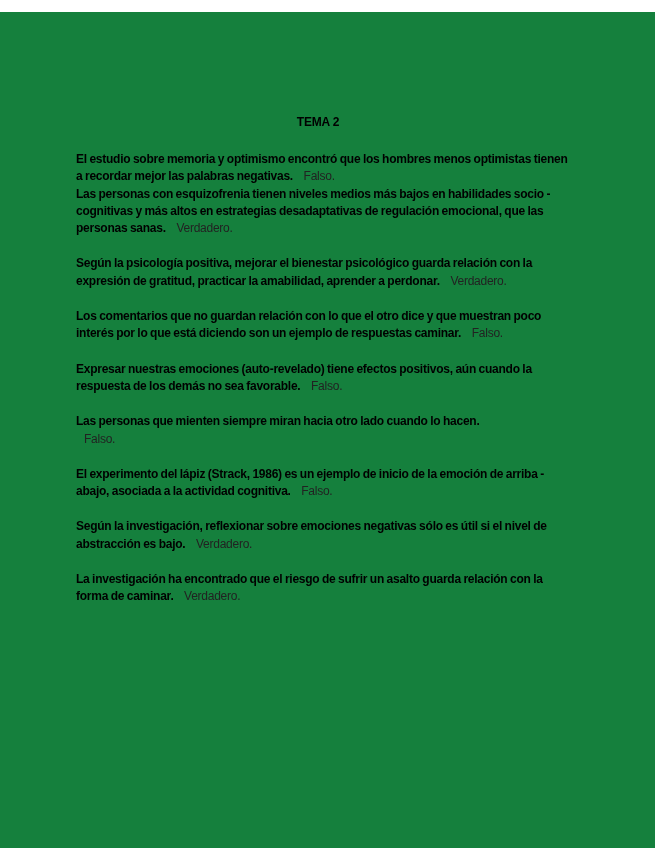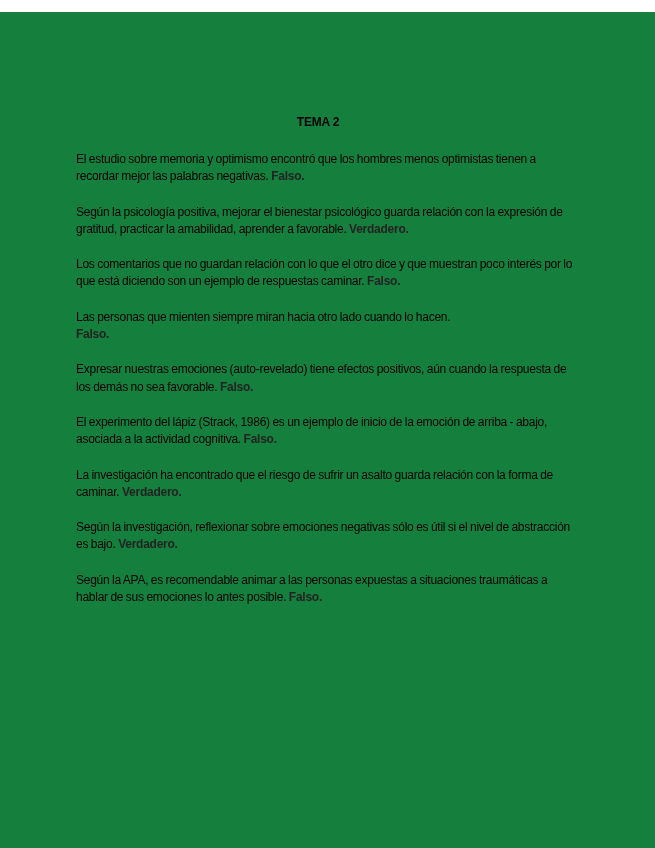--- a/index.html
+++ b/index.html
@@ -41,70 +41,71 @@
       width: 500px;
     }
     .item {
       margin: 0;
       font-size: 12px;
       line-height: 17.3px;
       letter-spacing: -0.25px;
       word-spacing: -0.5px;
     }
     .item .q {
-      font-weight: normal;
+      font-weight: bold;
     }
     .item .a {
-      font-weight: bold;
+      font-weight: normal;
       color: #222222;
+      margin-left: 8px;
     }
     .gap {
       margin-top: 18px;
     }
     .br-answer {
       display: block;
     }
   </style>
 </head>
 <body>
 
 <div class="page">
   <h1 class="title">TEMA 2</h1>
 
   <div class="content">
     <p class="item">
       <span class="q">El estudio sobre memoria y optimismo encontró que los hombres menos optimistas tienen a recordar mejor las palabras negativas.</span>
       <span class="a">Falso.</span>
     </p>
+    <p class="item">
+      <span class="q">Las personas con esquizofrenia tienen niveles medios más bajos en habilidades socio - cognitivas y más altos en estrategias desadaptativas de regulación emocional, que las personas sanas.</span>
+      <span class="a">Verdadero.</span>
+    </p>
     <p class="item gap">
-      <span class="q">Según la psicología positiva, mejorar el bienestar psicológico guarda relación con la expresión de gratitud, practicar la amabilidad, aprender a favorable.</span>
+      <span class="q">Según la psicología positiva, mejorar el bienestar psicológico guarda relación con la expresión de gratitud, practicar la amabilidad, aprender a perdonar.</span>
       <span class="a">Verdadero.</span>
     </p>
     <p class="item gap">
       <span class="q">Los comentarios que no guardan relación con lo que el otro dice y que muestran poco interés por lo que está diciendo son un ejemplo de respuestas caminar.</span>
       <span class="a">Falso.</span>
     </p>
     <p class="item gap">
+      <span class="q">Expresar nuestras emociones (auto-revelado) tiene efectos positivos, aún cuando la respuesta de los demás no sea favorable.</span>
+      <span class="a">Falso.</span>
+    </p>
+    <p class="item gap">
       <span class="q">Las personas que mienten siempre miran hacia otro lado cuando lo hacen.</span>
       <span class="a br-answer">Falso.</span>
-    </p>
-    <p class="item gap">
-      <span class="q">Expresar nuestras emociones (auto-revelado) tiene efectos positivos, aún cuando la respuesta de los demás no sea favorable.</span>
-      <span class="a">Falso.</span>
     </p>
     <p class="item gap">
       <span class="q">El experimento del lápiz (Strack, 1986) es un ejemplo de inicio de la emoción de arriba - abajo, asociada a la actividad cognitiva.</span>
       <span class="a">Falso.</span>
     </p>
     <p class="item gap">
-      <span class="q">La investigación ha encontrado que el riesgo de sufrir un asalto guarda relación con la forma de caminar.</span>
-      <span class="a">Verdadero.</span>
-    </p>
-    <p class="item gap">
       <span class="q">Según la investigación, reflexionar sobre emociones negativas sólo es útil si el nivel de abstracción es bajo.</span>
       <span class="a">Verdadero.</span>
     </p>
     <p class="item gap">
-      <span class="q">Según la APA, es recomendable animar a las personas expuestas a situaciones traumáticas a hablar de sus emociones lo antes posible.</span>
-      <span class="a">Falso.</span>
+      <span class="q">La investigación ha encontrado que el riesgo de sufrir un asalto guarda relación con la forma de caminar.</span>
+      <span class="a">Verdadero.</span>
     </p>
   </div>
 </div>
 
 </body></html>

